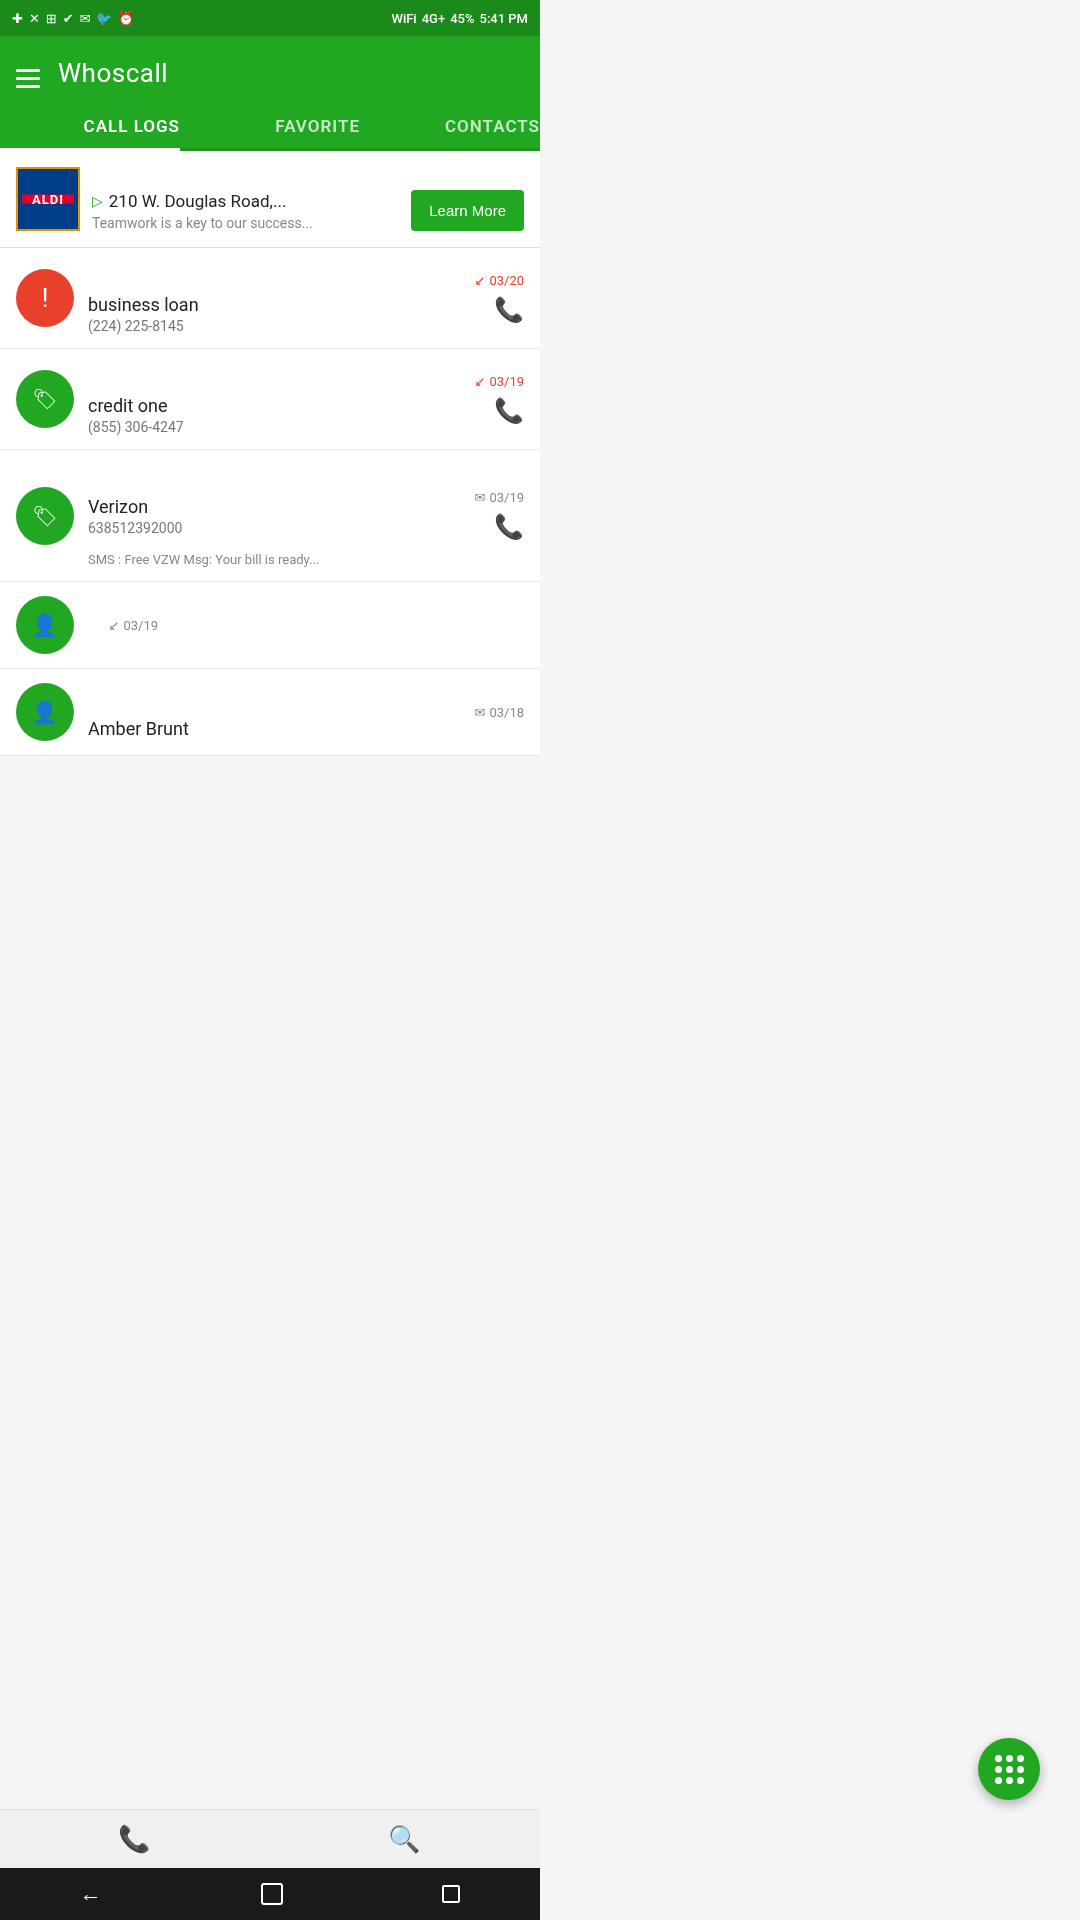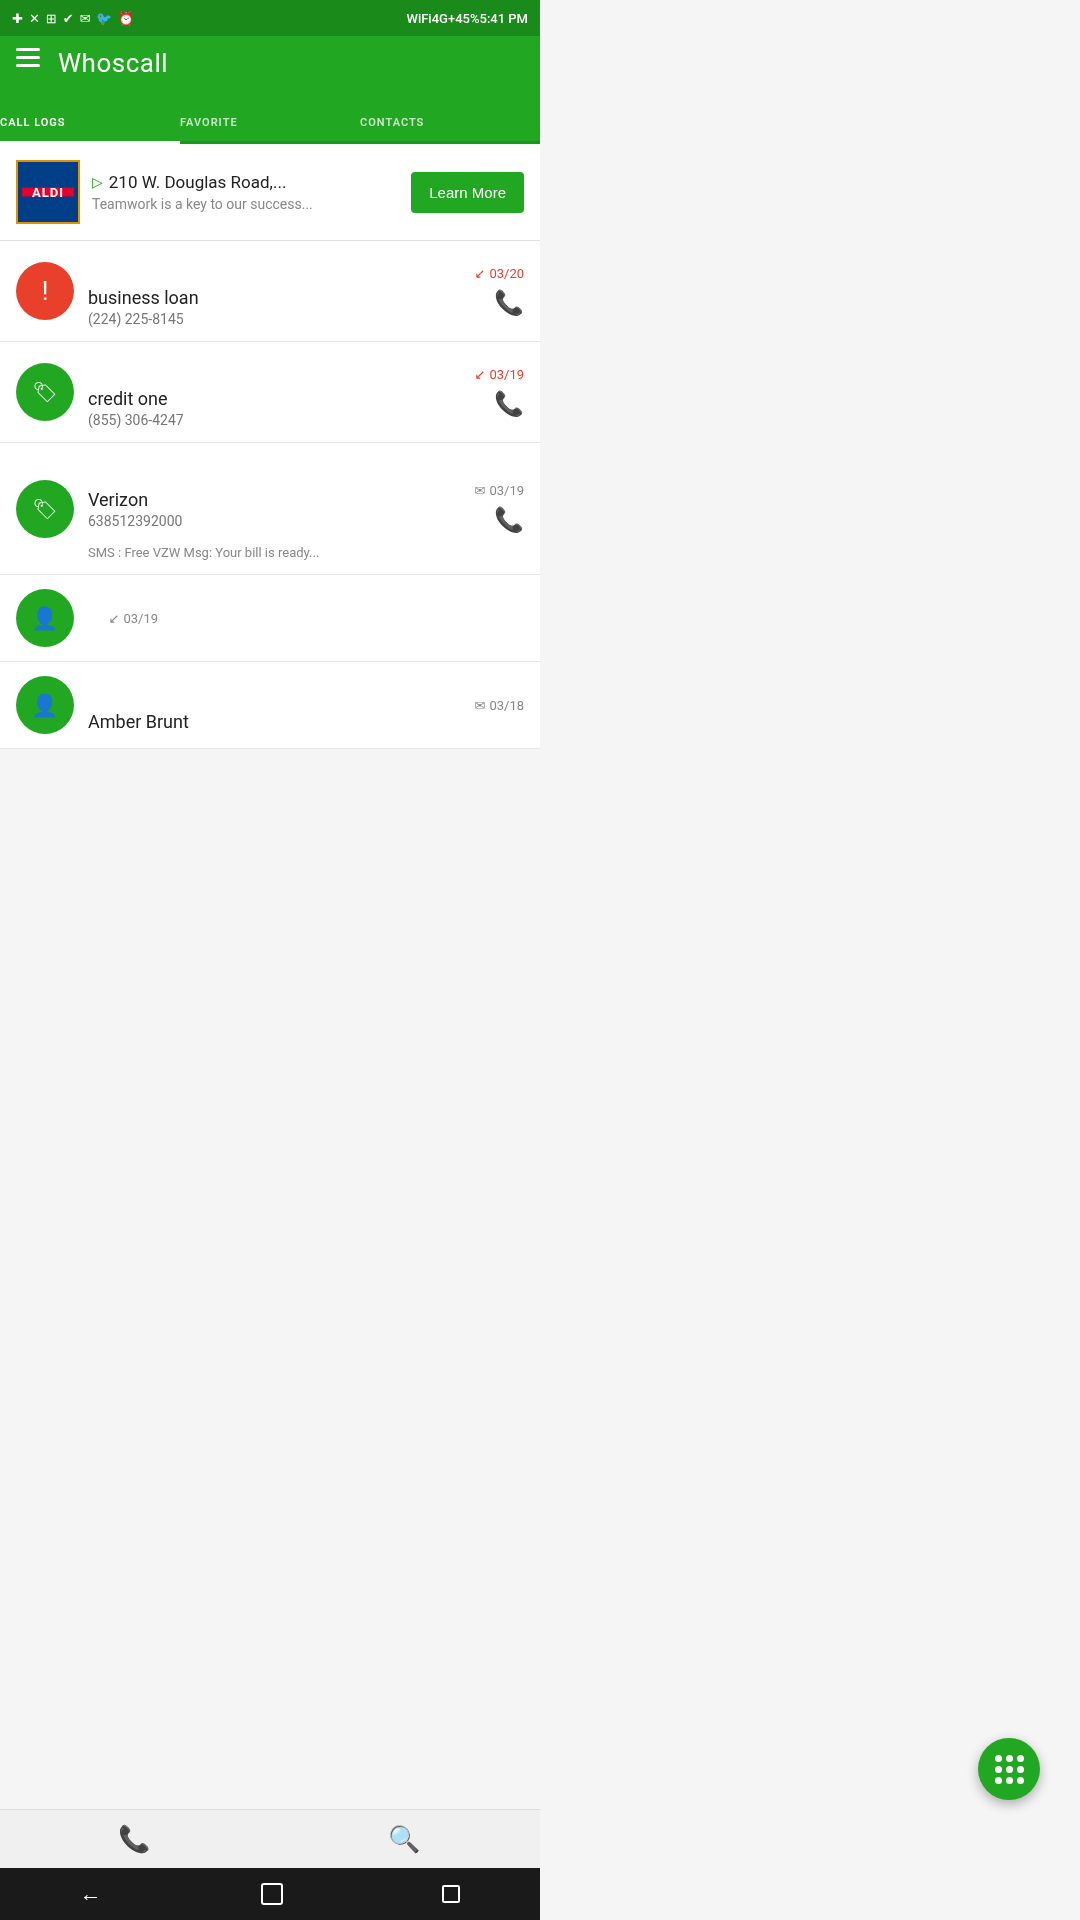--- a/index.html
+++ b/index.html
@@ -24,30 +24,31 @@
     }
     .status-bar .left-icons {
       display: flex;
       align-items: center;
       gap: 6px;
       font-size: 13px;
     }
     .status-bar .right-icons {
       display: flex;
       align-items: center;
+      gap: 5px;
       font-size: 13px;
       font-weight: 500;
     }
 
     
     .app-bar {
       background: #22a722;
       color: white;
       display: flex;
-      align-items: flex-start;
+      align-items: flex-end;
       padding: 12px 16px;
       height: 64px;
       gap: 18px;
     }
     .hamburger-icon {
       display: flex;
       flex-direction: column;
       gap: 5px;
       cursor: pointer;
     }
@@ -66,24 +67,24 @@
     }
 
     
     .tabs {
       background: #22a722;
       display: flex;
       border-bottom: 3px solid rgba(0,0,0,0.1);
     }
     .tab {
       flex: 1;
-      text-align: left;
+      text-align: right;
       padding: 16px 0 12px;
       color: rgba(255,255,255,0.75);
-      font-size: 11px;
+      font-size: 17px;
       font-weight: 600;
       letter-spacing: 1px;
       cursor: pointer;
       position: relative;
     }
     .tab.active {
       color: white;
     }
     .tab.active::after {
       content: '';
@@ -91,21 +92,21 @@
       bottom: -3px;
       left: 0; right: 0;
       height: 3px;
       background: white;
     }
 
     
     .promo-card {
       background: white;
       display: flex;
-      align-items: center;
+      align-items: flex-end;
       padding: 16px;
       gap: 12px;
       border-bottom: 1px solid #e0e0e0;
     }
     .promo-logo {
       width: 64px;
       height: 64px;
       flex-shrink: 0;
       background: #f5a623;
       border: 2px solid #e09000;

